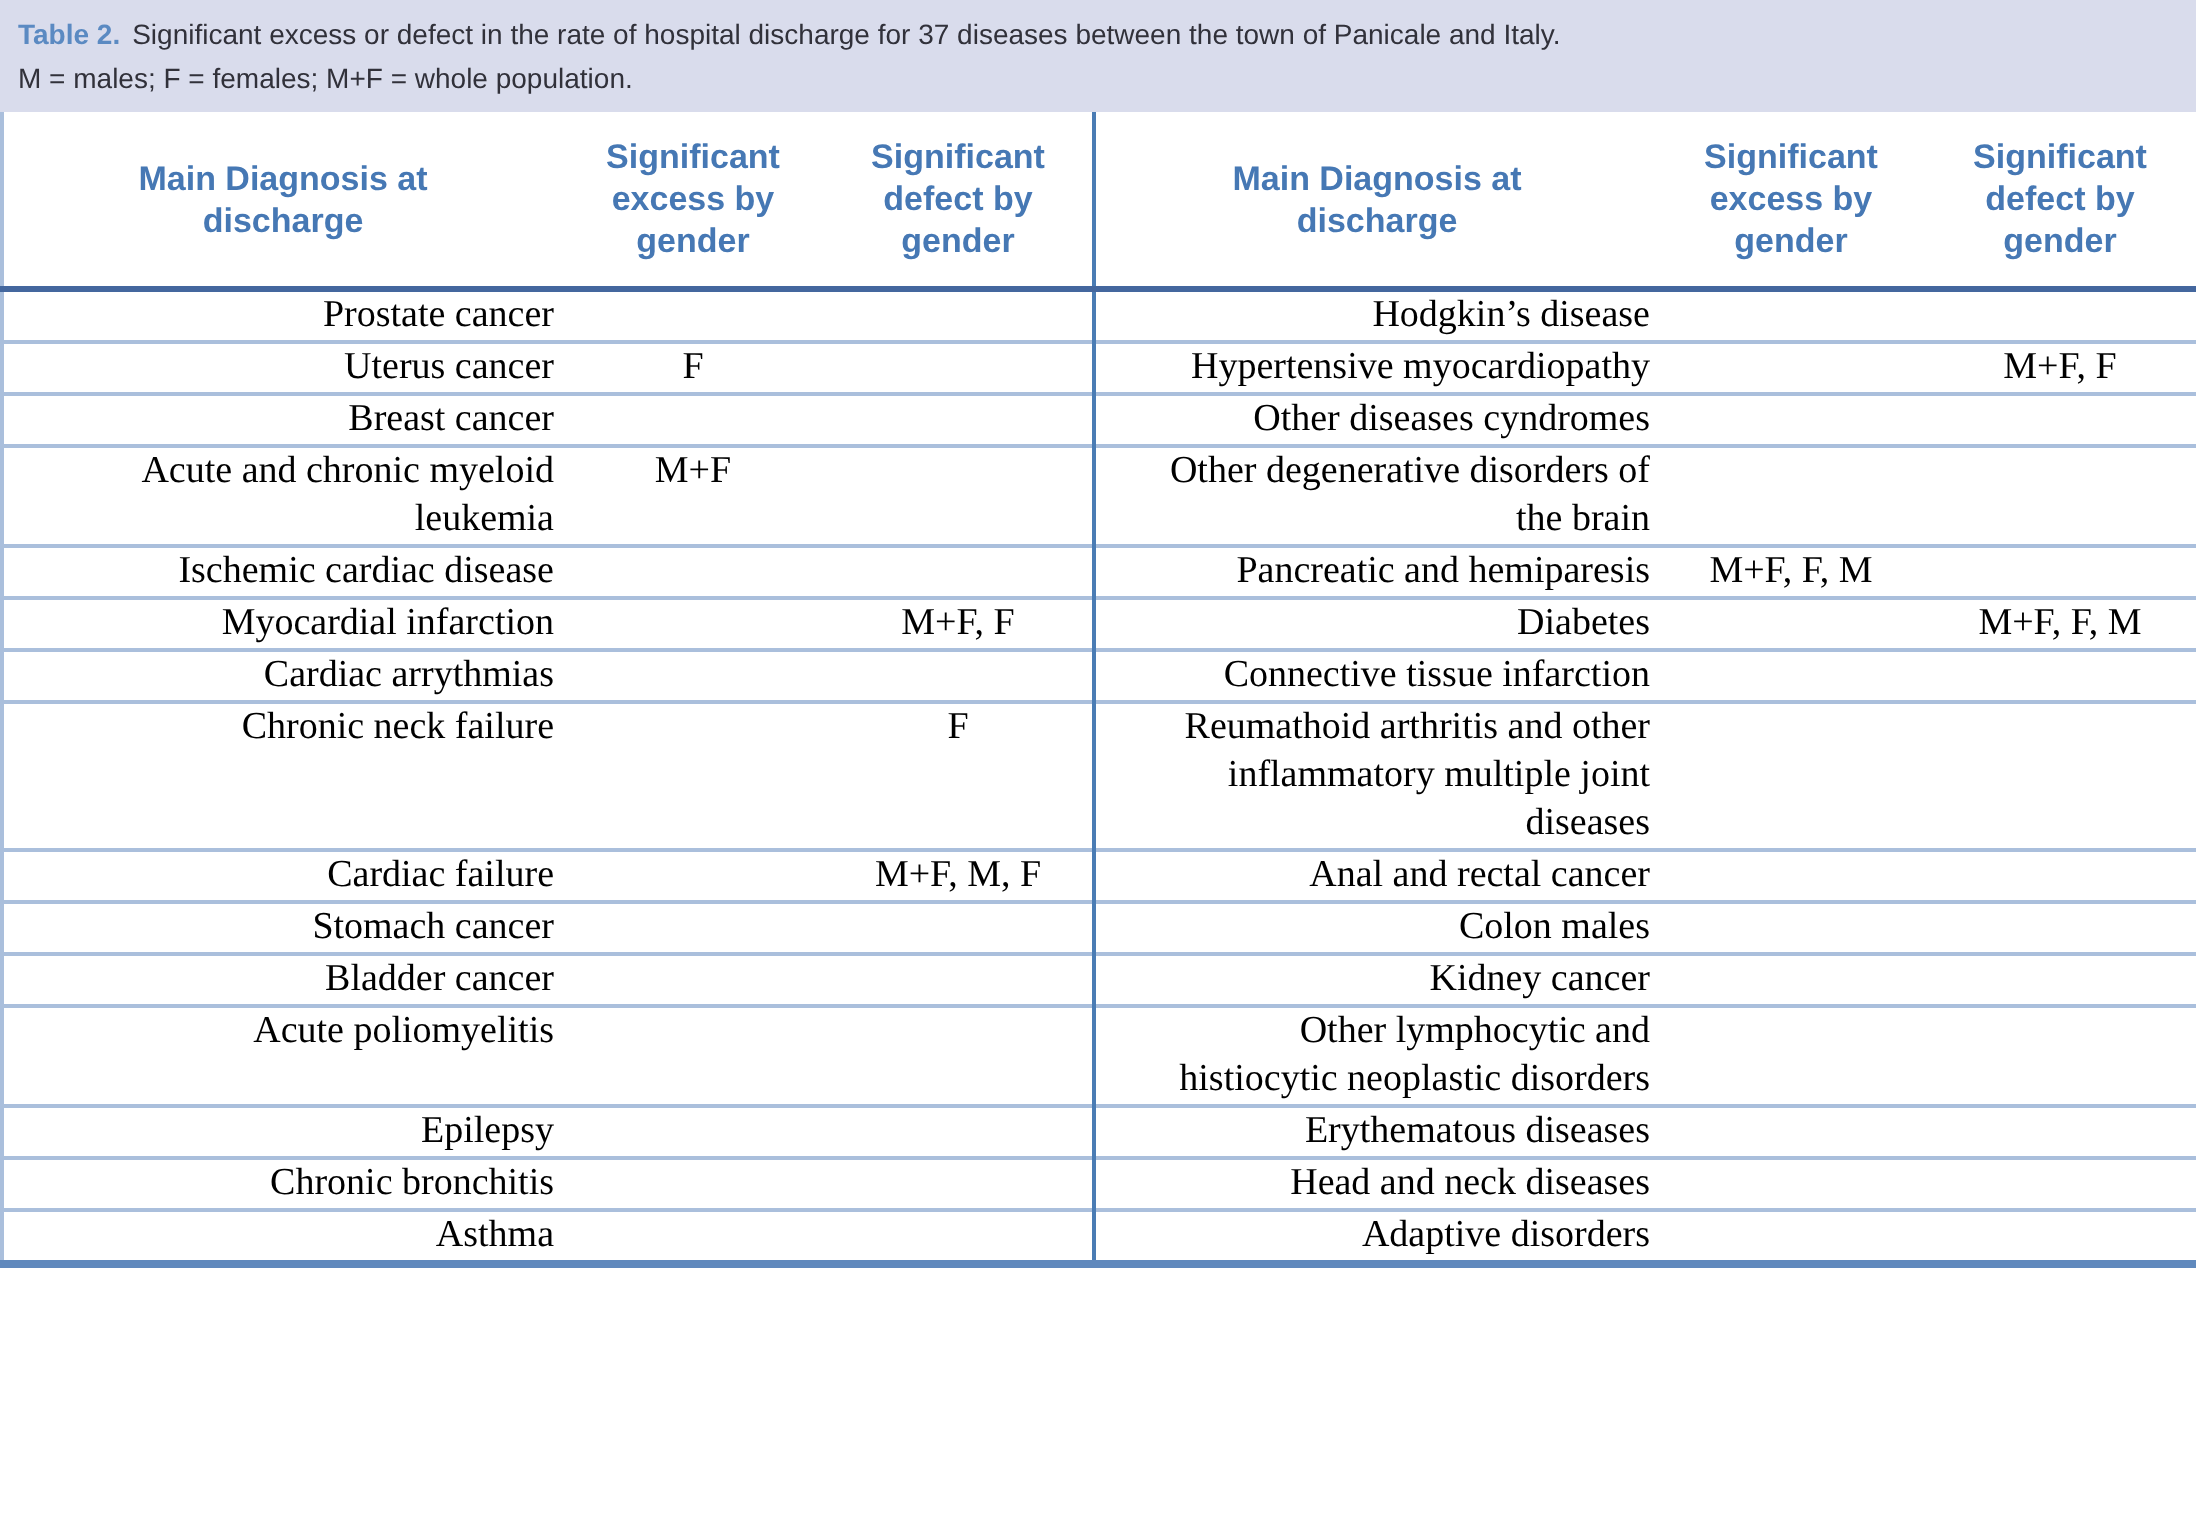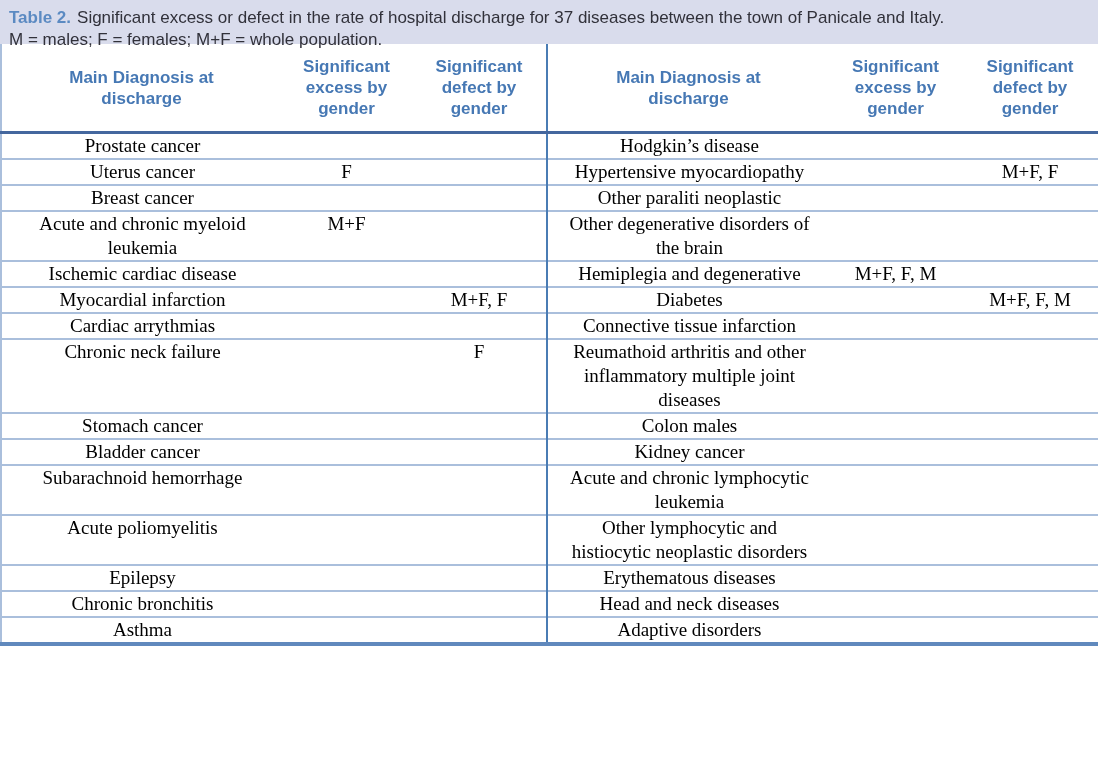--- a/index.html
+++ b/index.html
@@ -13,25 +13,25 @@
   .page {
     width: 1098px;
     height: 763px;
     position: relative;
     background: #ffffff;
     font-family: "Liberation Sans", sans-serif;
   }
   .caption {
     box-sizing: border-box;
     width: 1098px;
-    height: 44px;
+    height: 56px;
     background: #d9dcec;
     padding: 7px 6px 0 9px;
     color: #31313a;
-    font-size: 17px;
+    font-size: 14px;
     line-height: 21.5px;
   }
   .caption-label {
     color: #5b8ac2;
     font-weight: bold;
     margin-right: 6px;
   }
   table.disease-table {
     width: 1098px;
     table-layout: fixed;
@@ -58,21 +58,21 @@
     border-top: 2px solid #aabfdc;
     font-family: "Liberation Serif", serif;
     font-size: 19px;
     line-height: 24px;
     color: #000000;
     vertical-align: top;
     white-space: pre-line;
     padding: 0;
   }
   tbody td.diag {
-    text-align: center;
+    text-align: right;
     padding-left: 6px;
     padding-right: 4px;
   }
   tbody td.val {
     text-align: center;
   }
   .divider-right {
     border-right: 2px solid #4a7cb4;
   }
 </style>
@@ -129,39 +129,39 @@
           <td class="val">F</td>
           <td class="val divider-right"></td>
           <td class="diag">Hypertensive myocardiopathy</td>
           <td class="val"></td>
           <td class="val">M+F, F</td>
         </tr>
         <tr>
           <td class="diag">Breast cancer</td>
           <td class="val"></td>
           <td class="val divider-right"></td>
-          <td class="diag">Other paraliti neoplastic</td>
+          <td class="diag">Other diseases cyndromes</td>
           <td class="val"></td>
           <td class="val"></td>
         </tr>
         <tr>
           <td class="diag">Acute and chronic myeloid
 leukemia</td>
           <td class="val">M+F</td>
           <td class="val divider-right"></td>
           <td class="diag">Other degenerative disorders of
 the brain</td>
           <td class="val"></td>
           <td class="val"></td>
         </tr>
         <tr>
           <td class="diag">Ischemic cardiac disease</td>
           <td class="val"></td>
           <td class="val divider-right"></td>
-          <td class="diag">Hemiplegia and degenerative</td>
+          <td class="diag">Pancreatic and hemiparesis</td>
           <td class="val">M+F, F, M</td>
           <td class="val"></td>
         </tr>
         <tr>
           <td class="diag">Myocardial infarction</td>
           <td class="val"></td>
           <td class="val divider-right">M+F, F</td>
           <td class="diag">Diabetes</td>
           <td class="val"></td>
           <td class="val">M+F, F, M</td>
@@ -178,41 +178,40 @@
           <td class="diag">Chronic neck failure</td>
           <td class="val"></td>
           <td class="val divider-right">F</td>
           <td class="diag">Reumathoid arthritis and other
 inflammatory  multiple joint
 diseases</td>
           <td class="val"></td>
           <td class="val"></td>
         </tr>
         <tr>
+          <td class="diag">Cardiac failure</td>
+          <td class="val"></td>
+          <td class="val divider-right">M+F, M, F</td>
+          <td class="diag">Anal and rectal cancer</td>
+          <td class="val"></td>
+          <td class="val"></td>
+        </tr>
+        <tr>
           <td class="diag">Stomach cancer</td>
           <td class="val"></td>
           <td class="val divider-right"></td>
           <td class="diag">Colon males</td>
           <td class="val"></td>
           <td class="val"></td>
         </tr>
         <tr>
           <td class="diag">Bladder cancer</td>
           <td class="val"></td>
           <td class="val divider-right"></td>
           <td class="diag">Kidney cancer</td>
-          <td class="val"></td>
-          <td class="val"></td>
-        </tr>
-        <tr>
-          <td class="diag">Subarachnoid hemorrhage</td>
-          <td class="val"></td>
-          <td class="val divider-right"></td>
-          <td class="diag">Acute and chronic lymphocytic
-leukemia</td>
           <td class="val"></td>
           <td class="val"></td>
         </tr>
         <tr>
           <td class="diag">Acute poliomyelitis</td>
           <td class="val"></td>
           <td class="val divider-right"></td>
           <td class="diag">Other lymphocytic and
 histiocytic neoplastic disorders</td>
           <td class="val"></td>

